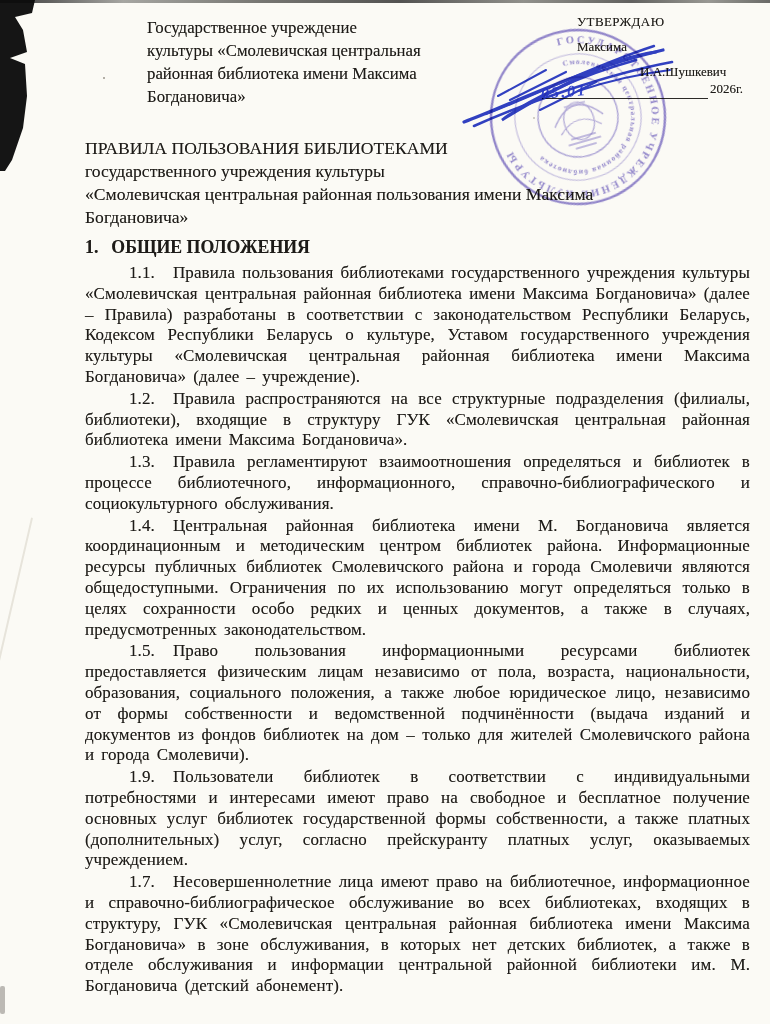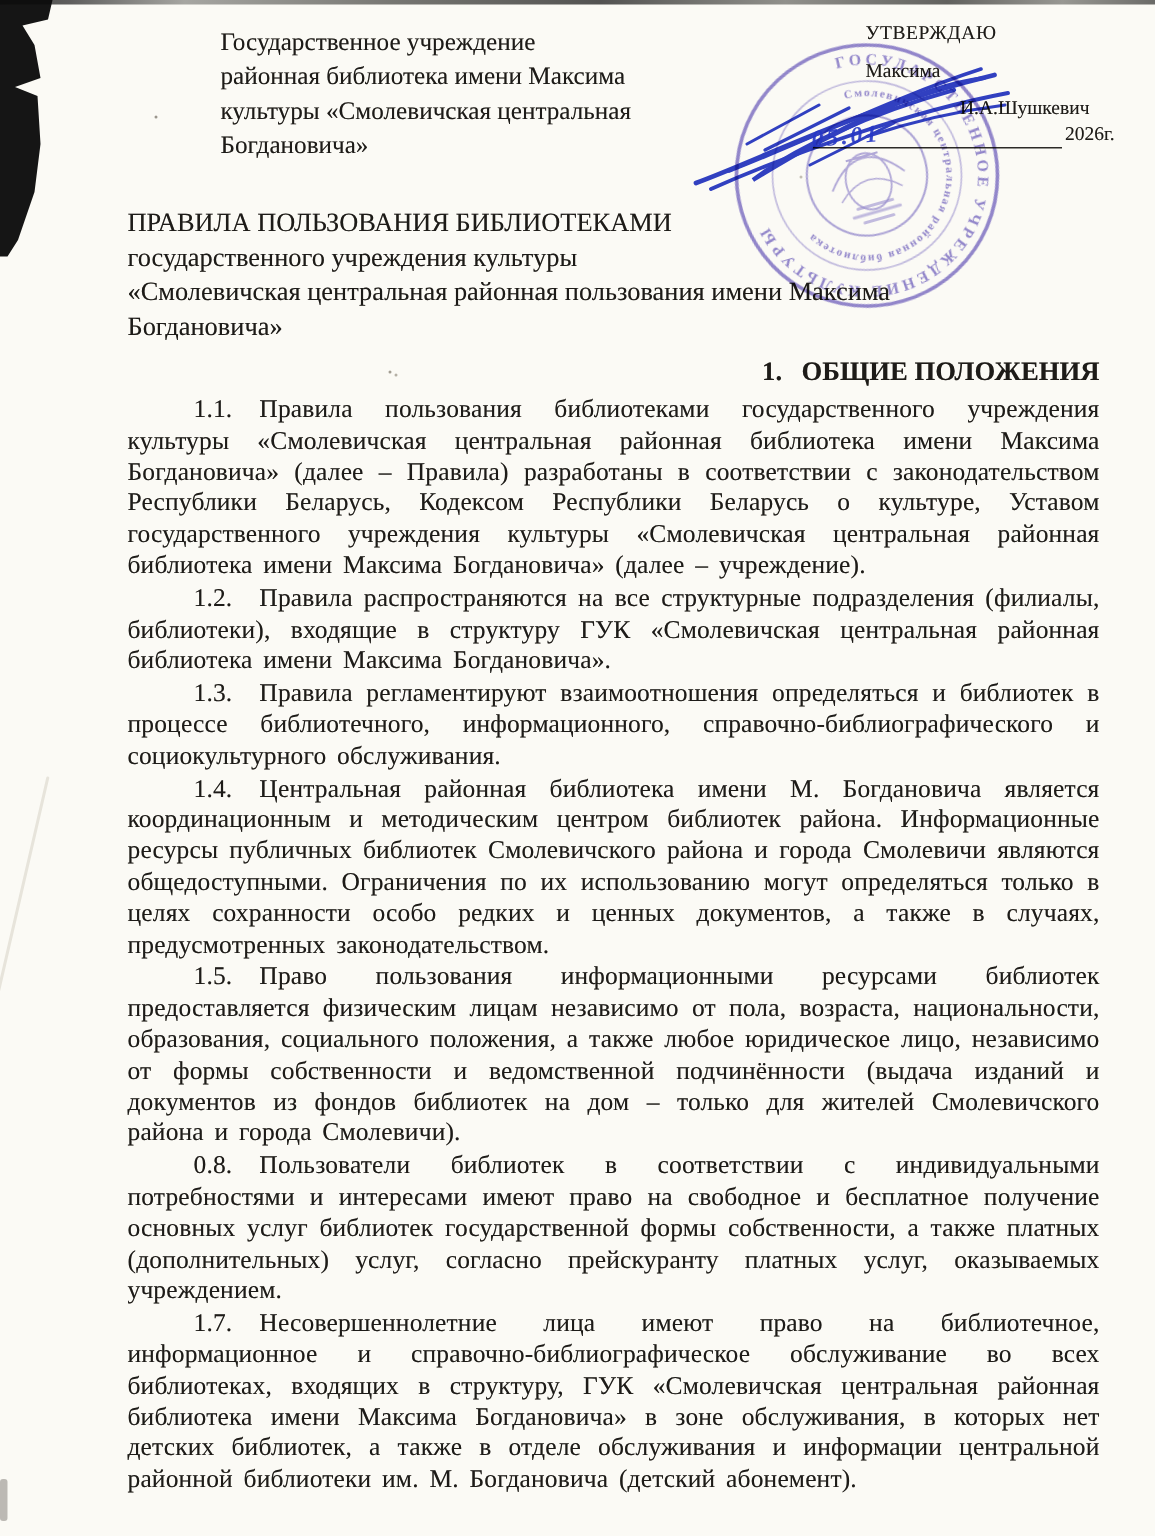--- a/index.html
+++ b/index.html
@@ -26,37 +26,37 @@
     background:#6e6b66;opacity:.45;border-radius:2px;
   }
   .scan-speckles{
     position:absolute;left:103px;top:77px;width:2px;height:2px;background:#9b968d;
     border-radius:50%;z-index:2;
     box-shadow:156px 170px 0 0 #a39e93, 160px 172px 0 0 #b5b0a5, 430px 40px 0 0 #c4bfb4;
   }
   
   .content{
     position:absolute;inset:0;z-index:1;
-    padding:14px 37px 0 85px;
+    padding:14px 20px 0 85px;
     text-shadow:0 0 .4px rgba(45,40,32,.45);
   }
   .header-row{position:relative;height:114px;}
   .org-block{
     position:absolute;left:62px;top:2px;width:330px;
     font-size:16.8px;line-height:23px;
   }
   .approval-block{position:absolute;left:457px;top:0;width:250px;height:112px;font-size:13px;}
   .approve-label{position:absolute;left:35px;top:0;letter-spacing:.4px;}
   .role-label{position:absolute;left:35px;top:25px;}
   .signer-name{position:absolute;left:98px;top:50px;white-space:nowrap;}
   .sig-line{position:absolute;left:0;top:64px;width:166px;height:20px;border-bottom:1.6px solid #2c2a27;}
   .year-label{position:absolute;left:168px;top:67px;white-space:nowrap;}
   .title-block{margin-top:9px;text-align:left;font-size:17.6px;line-height:23px;}
   .section-heading{
-    margin-top:6px;text-align:right;font-weight:bold;font-size:17.8px;line-height:24px;
+    margin-top:6px;text-align:left;font-weight:bold;font-size:17.8px;line-height:24px;
   }
   .section-heading .num{margin-right:13px;}
   .paragraphs{margin-top:4px;}
   .paragraphs p{
     margin:0 0 1px 0;
     font-size:17px;line-height:20.8px;
     text-align:justify;text-indent:44px;
     letter-spacing:.1px;word-spacing:2.8px;
   }
   .paragraphs p .pnum{margin-right:18px;}
@@ -80,22 +80,22 @@
     <path d="M0,0 L35,0 L32,13 L15,17 L23,30 L27,52 L10,58 L25,64 L27,96 L23,128 L12,160 L5,171 L0,171 Z" fill="#0b0b0b" opacity=".96"></path>
   </svg>
   <div class="scan-crease"></div>
   <div class="scan-smudge-bottom"></div>
   <div class="scan-speckles"></div>
 
   <div class="content">
     <div class="header-row">
       <div class="org-block">
         <div>Государственное учреждение</div>
+        <div>культуры «Смолевичская центральная</div>
         <div>районная библиотека имени Максима</div>
-        <div>культуры «Смолевичская центральная</div>
         <div>Богдановича»</div>
       </div>
       <div class="approval-block">
         <div class="approve-label">УТВЕРЖДАЮ</div>
         <div class="role-label">Максима</div>
         <div class="signer-name">И.А.Шушкевич</div>
         <div class="sig-line"></div>
         <div class="year-label">2026г.</div>
       </div>
     </div>
@@ -110,21 +110,21 @@
     <div class="section-heading">
       <span class="num">1.</span><span>ОБЩИЕ ПОЛОЖЕНИЯ</span>
     </div>
 
     <div class="paragraphs">
       <p><span class="pnum">1.1.</span><span>Правила пользования библиотеками государственного учреждения культуры «Смолевичская центральная районная библиотека имени Максима Богдановича» (далее – Правила) разработаны в соответствии с законодательством Республики Беларусь, Кодексом Республики Беларусь о культуре, Уставом государственного учреждения культуры «Смолевичская центральная районная библиотека имени Максима Богдановича» (далее – учреждение).</span></p>
       <p><span class="pnum">1.2.</span><span>Правила распространяются на все структурные подразделения (филиалы, библиотеки), входящие в структуру ГУК «Смолевичская центральная районная библиотека имени Максима Богдановича».</span></p>
       <p><span class="pnum">1.3.</span><span>Правила регламентируют взаимоотношения определяться и библиотек в процессе библиотечного, информационного, справочно-библиографического и социокультурного обслуживания.</span></p>
       <p><span class="pnum">1.4.</span><span>Центральная районная библиотека имени М. Богдановича является координационным и методическим центром библиотек района. Информационные ресурсы публичных библиотек Смолевичского района и города Смолевичи являются общедоступными. Ограничения по их использованию могут определяться только в целях сохранности особо редких и ценных документов, а также в случаях, предусмотренных законодательством.</span></p>
       <p><span class="pnum">1.5.</span><span>Право пользования информационными ресурсами библиотек предоставляется физическим лицам независимо от пола, возраста, национальности, образования, социального положения, а также любое юридическое лицо, независимо от формы собственности и ведомственной подчинённости (выдача изданий и документов из фондов библиотек на дом – только для жителей Смолевичского района и города Смолевичи).</span></p>
-      <p><span class="pnum">0.8.</span><span>Пользователи библиотек в соответствии с индивидуальными потребностями и интересами имеют право на свободное и бесплатное получение основных услуг библиотек государственной формы собственности, а также платных (дополнительных) услуг, согласно прейскуранту платных услуг, оказываемых учреждением.</span></p>
+      <p><span class="pnum">1.9.</span><span>Пользователи библиотек в соответствии с индивидуальными потребностями и интересами имеют право на свободное и бесплатное получение основных услуг библиотек государственной формы собственности, а также платных (дополнительных) услуг, согласно прейскуранту платных услуг, оказываемых учреждением.</span></p>
       <p><span class="pnum">1.7.</span><span>Несовершеннолетние лица имеют право на библиотечное, информационное и справочно-библиографическое обслуживание во всех библиотеках, входящих в структуру, ГУК «Смолевичская центральная районная библиотека имени Максима Богдановича» в зоне обслуживания, в которых нет детских библиотек, а также в отделе обслуживания и информации центральной районной библиотеки им. М. Богдановича (детский абонемент).</span></p>
     </div>
   </div>
 
   <svg class="stamp" width="182" height="182" viewBox="0 0 182 182">
     <defs>
       <path id="arcOuter" d="M 91 17 A 74 74 0 1 1 90.95 17"></path>
       <path id="arcInner" d="M 91 38 A 53 53 0 1 1 90.95 38"></path>
       <filter id="stampblur">
           <feGaussianBlur stdDeviation="0.45"></feGaussianBlur>

